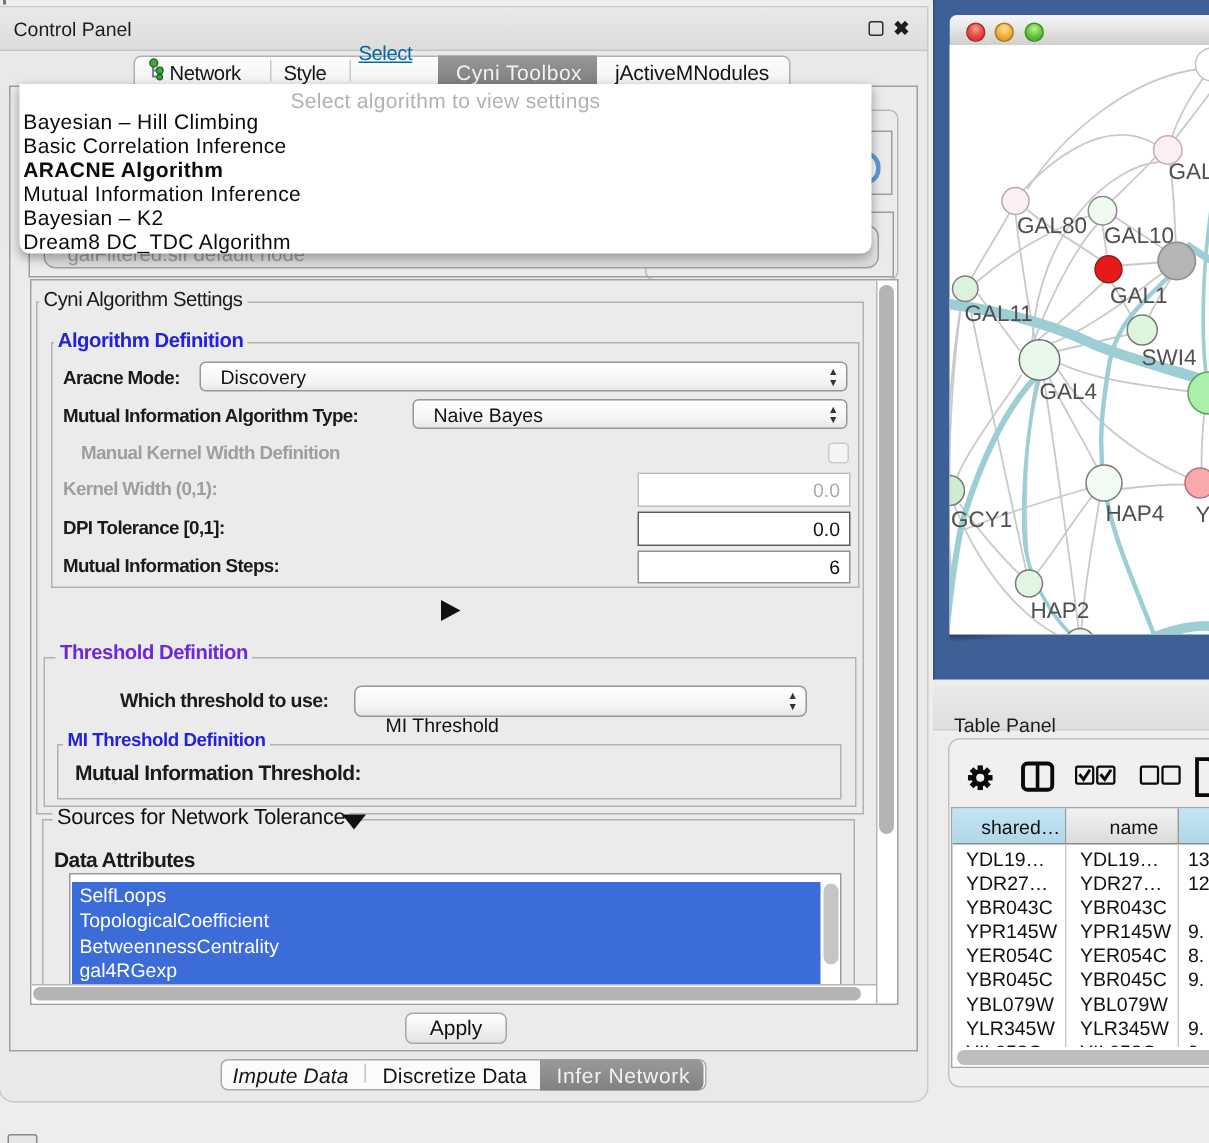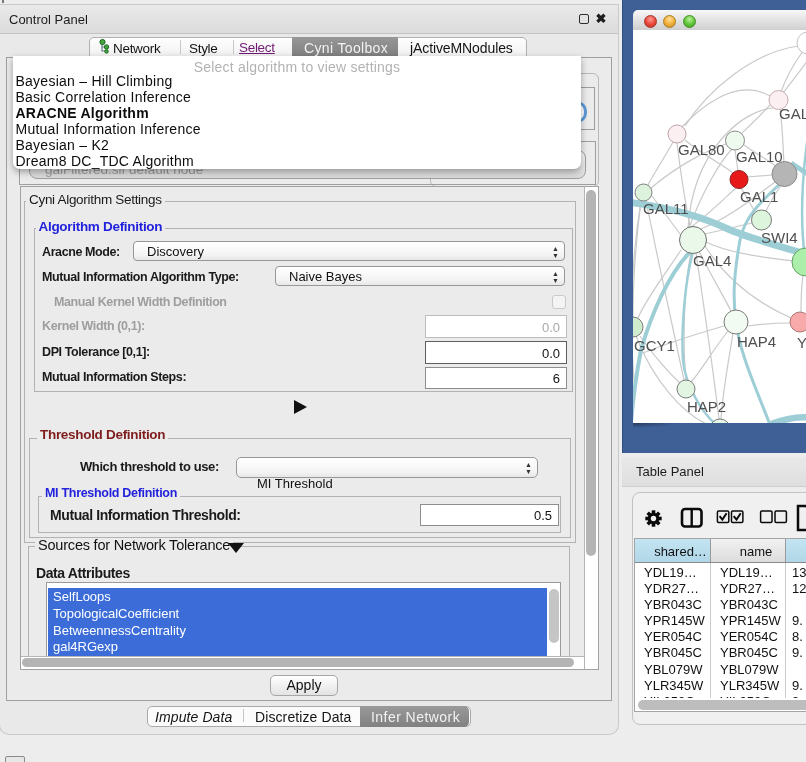--- a/index.html
+++ b/index.html
@@ -35,21 +35,21 @@
 <div class="abs" style="left:233px;top:40px;width:1px;height:14px;background:#c8c8c8;"></div>
 <div class="abs" style="left:292px;top:37px;width:106px;height:20px;background:linear-gradient(#979797,#7f7f7f);"></div>
 <svg class="abs" style="left:98px;top:38px;" width="14" height="16" viewBox="0 0 14 16">
   <path d="M4 5 L4 13 L8 13 M4 9 L8 9" stroke="#6a7b8a" stroke-width="1.2" fill="none"></path>
   <circle cx="4.5" cy="4" r="2.6" fill="#43a643" stroke="#1e6e1e"></circle>
   <circle cx="8.5" cy="9" r="2.2" fill="#43a643" stroke="#1e6e1e"></circle>
   <circle cx="8.5" cy="13.4" r="1.8" fill="#43a643" stroke="#1e6e1e"></circle>
 </svg>
 <div class="abs" style="left:113px;top:40.5px;font-size:13.5px;color:#141414;letter-spacing:-0.3px;">Network</div>
 <div class="abs" style="left:189px;top:40.5px;font-size:13.5px;color:#141414;letter-spacing:-0.3px;">Style</div>
-<div class="abs" style="left:239px;top:40px;font-size:13.5px;color:#701a75;letter-spacing:-0.3px;text-decoration:underline;">Select</div>
+<div class="abs" style="left:239px;top:28px;font-size:13.5px;color:#0369a1;letter-spacing:-0.3px;text-decoration:underline;">Select</div>
 <div class="abs" style="left:304px;top:40px;font-size:14px;color:#f2f2f2;letter-spacing:0.35px;">Cyni Toolbox</div>
 <div class="abs" style="left:410px;top:40px;font-size:14px;color:#141414;letter-spacing:-0.1px;">jActiveMNodules</div>
 
 <div class="abs" id="content" style="left:6px;top:57px;width:604px;height:642px;border:1px solid #9f9f9f;background:#ebebeb;"></div>
 
 <div class="abs" style="left:430px;top:73px;width:167px;height:112px;border:1px solid #b9b9b9;border-radius:6px;"></div>
 <div class="abs" style="left:430px;top:87px;width:163px;height:41px;border:1px solid #9e9e9e;"></div>
 <div class="abs" style="left:430px;top:101px;width:151px;height:15.5px;border:3px solid #5e9ad8;border-radius:10px;background:#fff;"></div>
 <div class="abs" style="left:18.5px;top:141px;width:575px;height:42px;border:1px solid #9e9e9e;"></div>
 <div class="abs" style="left:29px;top:150px;width:555px;height:27px;border:1px solid #9f9f9f;border-radius:8px;background:linear-gradient(#fafafa,#dadada);overflow:hidden;">
@@ -92,34 +92,31 @@
       </div>
 
     <div class="lbl" style="left:21px;top:183px;">Mutual Information Steps:</div>
     <div class="fld" style="left:404px;top:180px;width:140px;height:20px;border:1px solid #8e8e8e;">
         <span>6</span>
       </div>
 
     <div class="abs" style="left:273px;top:213px;width:0;height:0;border-left:13px solid #111;border-top:7.5px solid transparent;border-bottom:7.5px solid transparent;"></div>
 
     <div class="abs" style="left:7.5px;top:251px;width:540px;height:98px;border:1px solid #b2b2b2;"></div>
-    <div class="fsleg" style="left:16px;top:241.5px;font-size:13.5px;font-weight:bold;color:#7f1d1d;letter-spacing:-0.3px;">Threshold Definition</div>
+    <div class="fsleg" style="left:16px;top:241.5px;font-size:13.5px;font-weight:bold;color:#6d28d9;letter-spacing:-0.3px;">Threshold Definition</div>
 
     <div class="lbl" style="left:59px;top:272px;font-size:13px;">Which threshold to use:</div>
     <div class="combo" style="left:215px;top:270px;width:300px;height:19px;border-radius:5px;">
         <span style="position:absolute;left:20px;top:18px;">MI Threshold</span>
         <span class="ar">▲<br>▼</span>
       </div>
 
     <div class="abs" style="left:17px;top:309px;width:521px;height:35px;border:1px solid #b2b2b2;"></div>
     <div class="fsleg" style="left:21px;top:299.5px;font-size:12.5px;font-weight:bold;color:#2222dd;letter-spacing:-0.3px;">MI Threshold Definition</div>
     <div class="lbl" style="left:29px;top:320px;font-size:14px;">Mutual Information Threshold:</div>
-    <div class="fld" style="left:399px;top:317px;width:137px;height:20px;border:1px solid #8e8e8e;">
-        <span>0.5</span>
-      </div>
 
     <div class="abs" style="left:6.5px;top:359px;width:540px;height:120px;border:1px solid #b2b2b2;border-bottom:none;"></div>
     <div class="fsleg" style="left:14px;top:351.5px;font-size:14.5px;color:#111;letter-spacing:-0.2px;">Sources for Network Tolerance</div>
     <div class="abs" style="left:207px;top:355.5px;width:0;height:0;border-top:10px solid #111;border-left:8px solid transparent;border-right:8px solid transparent;"></div>
 
     <div class="lbl" style="left:15px;top:378px;font-size:14px;">Data Attributes</div>
 
     <div class="abs" style="left:25px;top:395px;width:513px;height:74px;border:1px solid #9a9a9a;background:#fff;">
       <div class="abs" style="left:0.5px;top:4.5px;width:499px;height:69px;background:#3b6cd8;"></div>
       <div class="abs" style="left:6px;top:6px;font-size:13px;color:#fff;line-height:16.8px;">SelfLoops<br>TopologicalCoefficient<br>BetweennessCentrality<br>gal4RGexp</div>
@@ -243,21 +240,21 @@
     <text x="60" y="236">GAL4</text>
     <text x="1" y="321">GCY1</text>
     <text x="104" y="317">HAP4</text>
     <text x="164" y="318">Y</text>
     <text x="54" y="382">HAP2</text>
   </g>
 </svg>
 </div>
 
 <div class="abs" style="left:622px;top:457px;width:184px;height:29px;background:linear-gradient(#e9e9e9,#dedede);border-bottom:1px solid #cecece;"></div>
-<div class="abs" style="left:636px;top:464px;font-size:13px;color:#1c1c1c;">Table Panel</div>
+<div class="abs" style="left:636px;top:476px;font-size:13px;color:#1c1c1c;">Table Panel</div>
 
 <div class="abs" style="left:632px;top:492px;width:180px;height:231px;border:1px solid #c2c2c2;border-radius:8px;background:#f0f0f0;"></div>
 
 <svg class="abs" style="left:645px;top:503px;" width="165" height="32" viewBox="0 0 165 32">
   <g transform="translate(8.5,15.5)" fill="#0a0a0a">
     <rect x="-1.8" y="-8.2" width="3.6" height="16.4"></rect>
     <rect x="-1.8" y="-8.2" width="3.6" height="16.4" transform="rotate(45)"></rect>
     <rect x="-1.8" y="-8.2" width="3.6" height="16.4" transform="rotate(90)"></rect>
     <rect x="-1.8" y="-8.2" width="3.6" height="16.4" transform="rotate(135)"></rect>
     <circle r="5.8"></circle>

